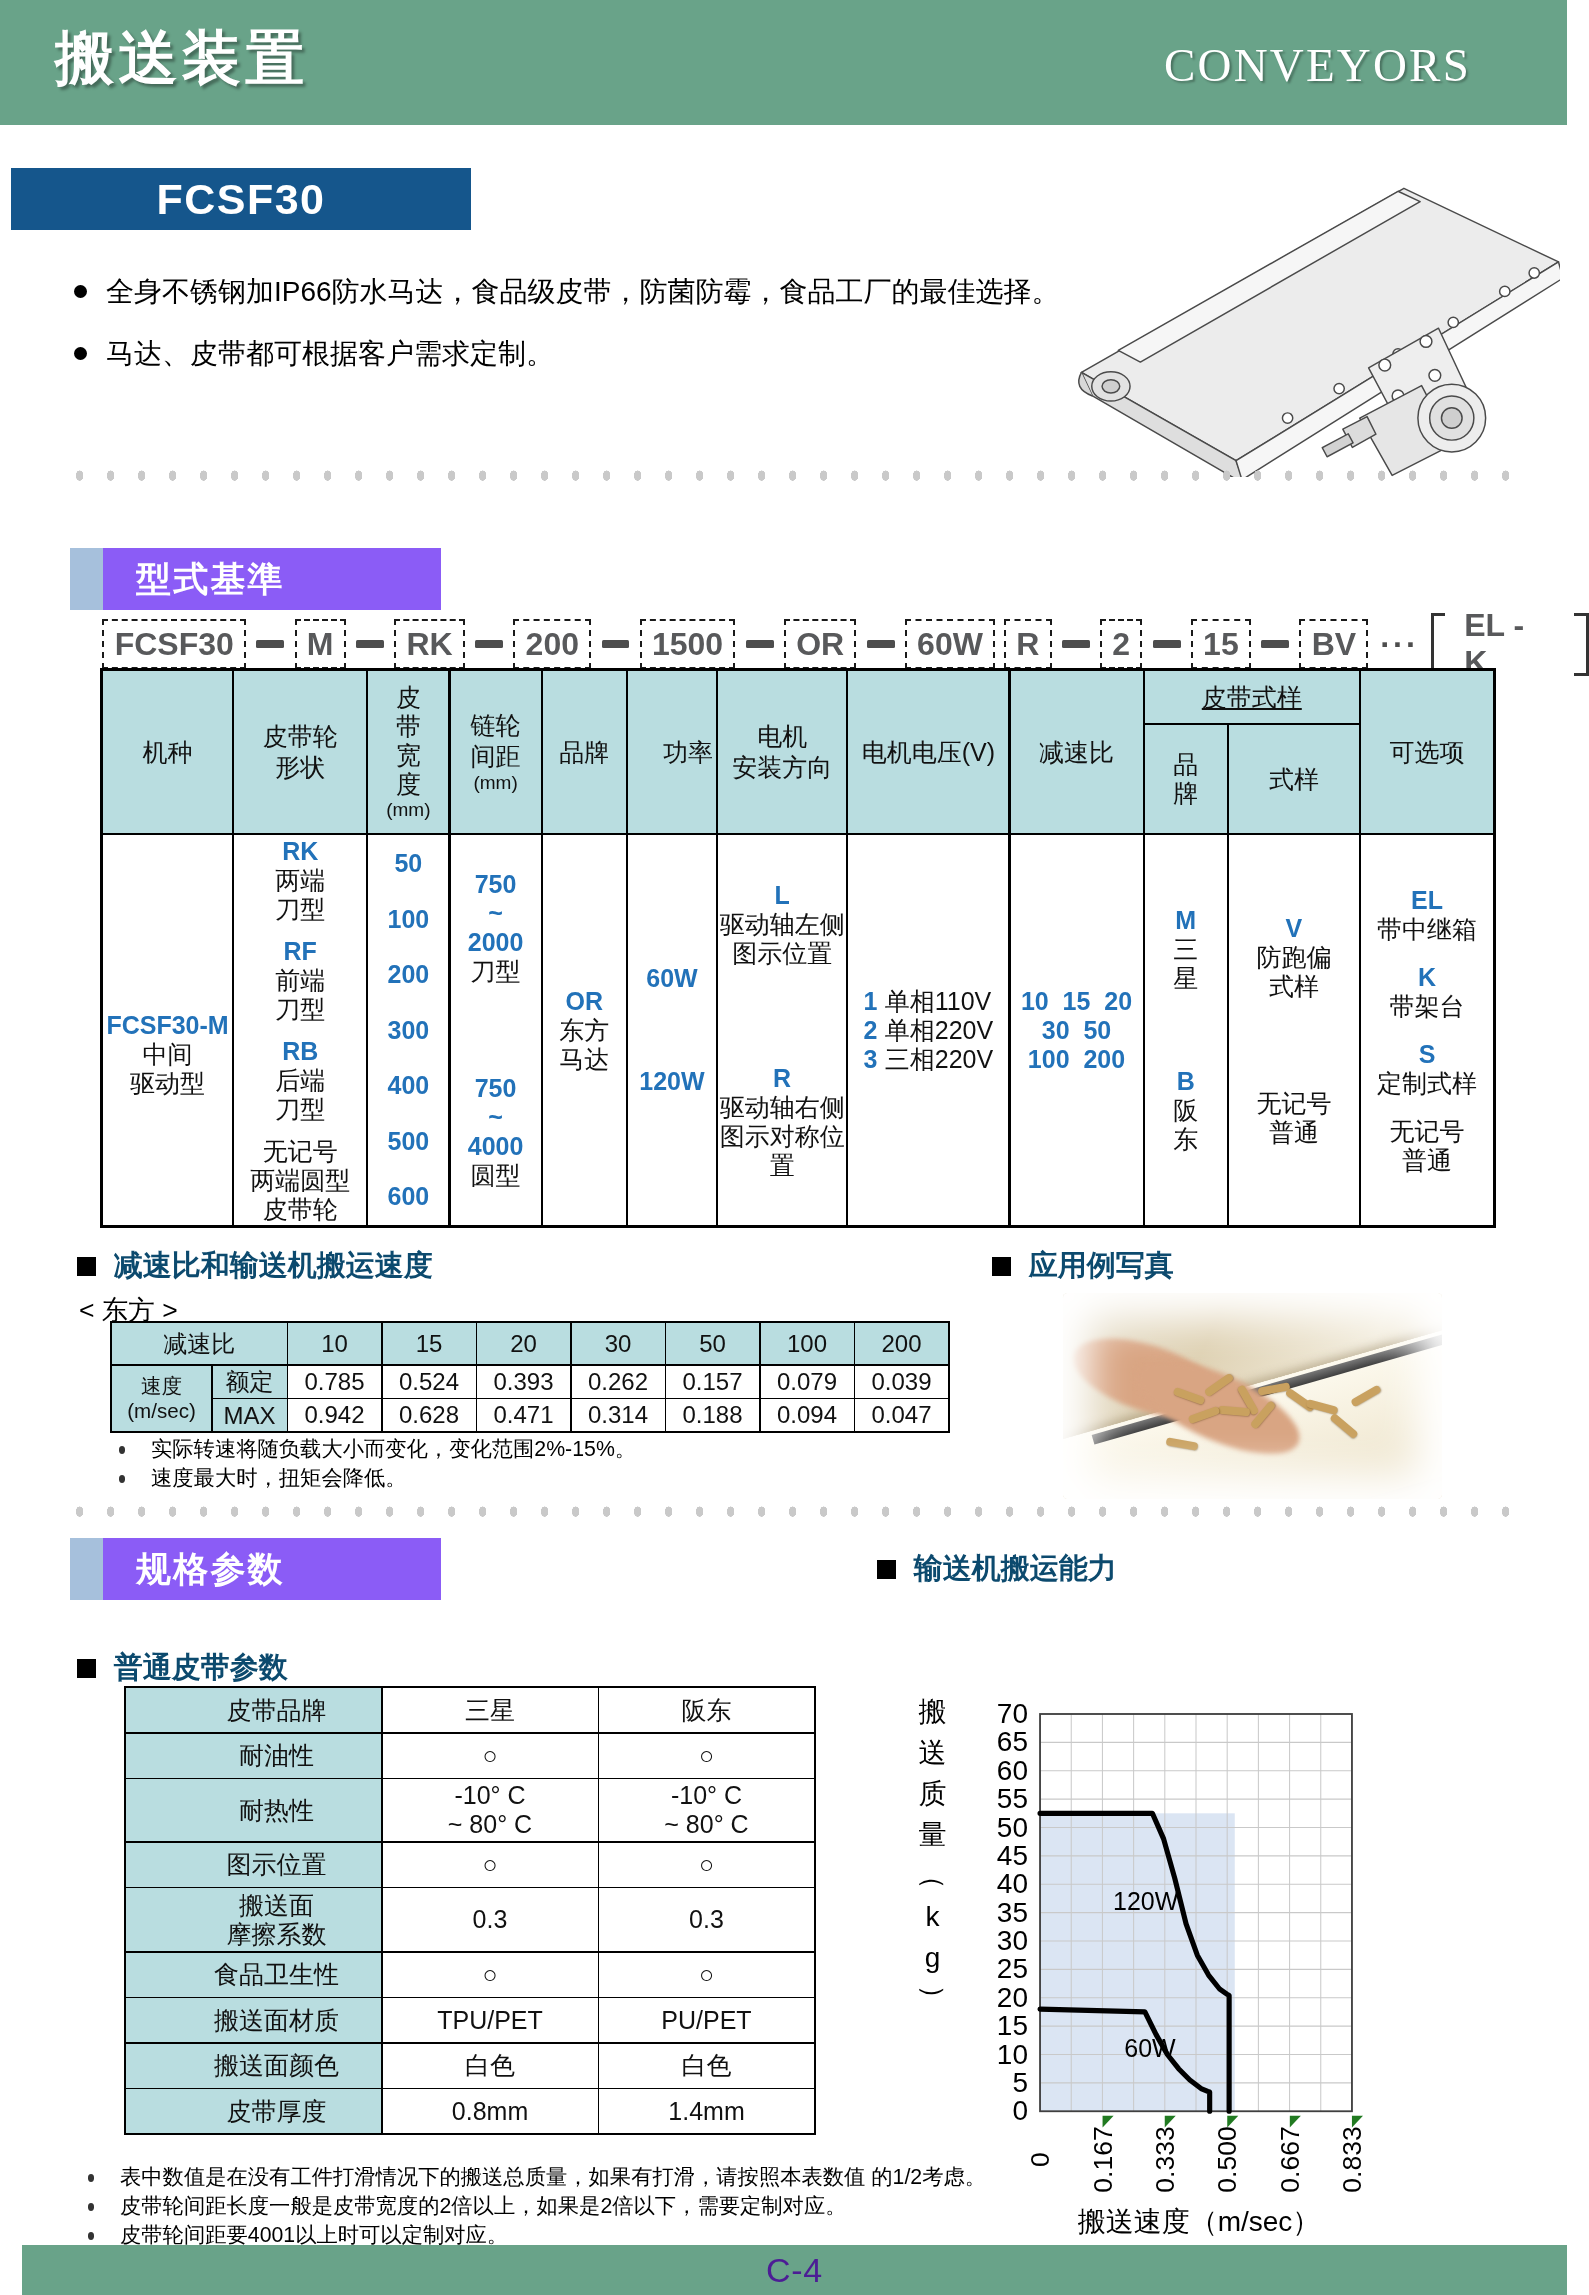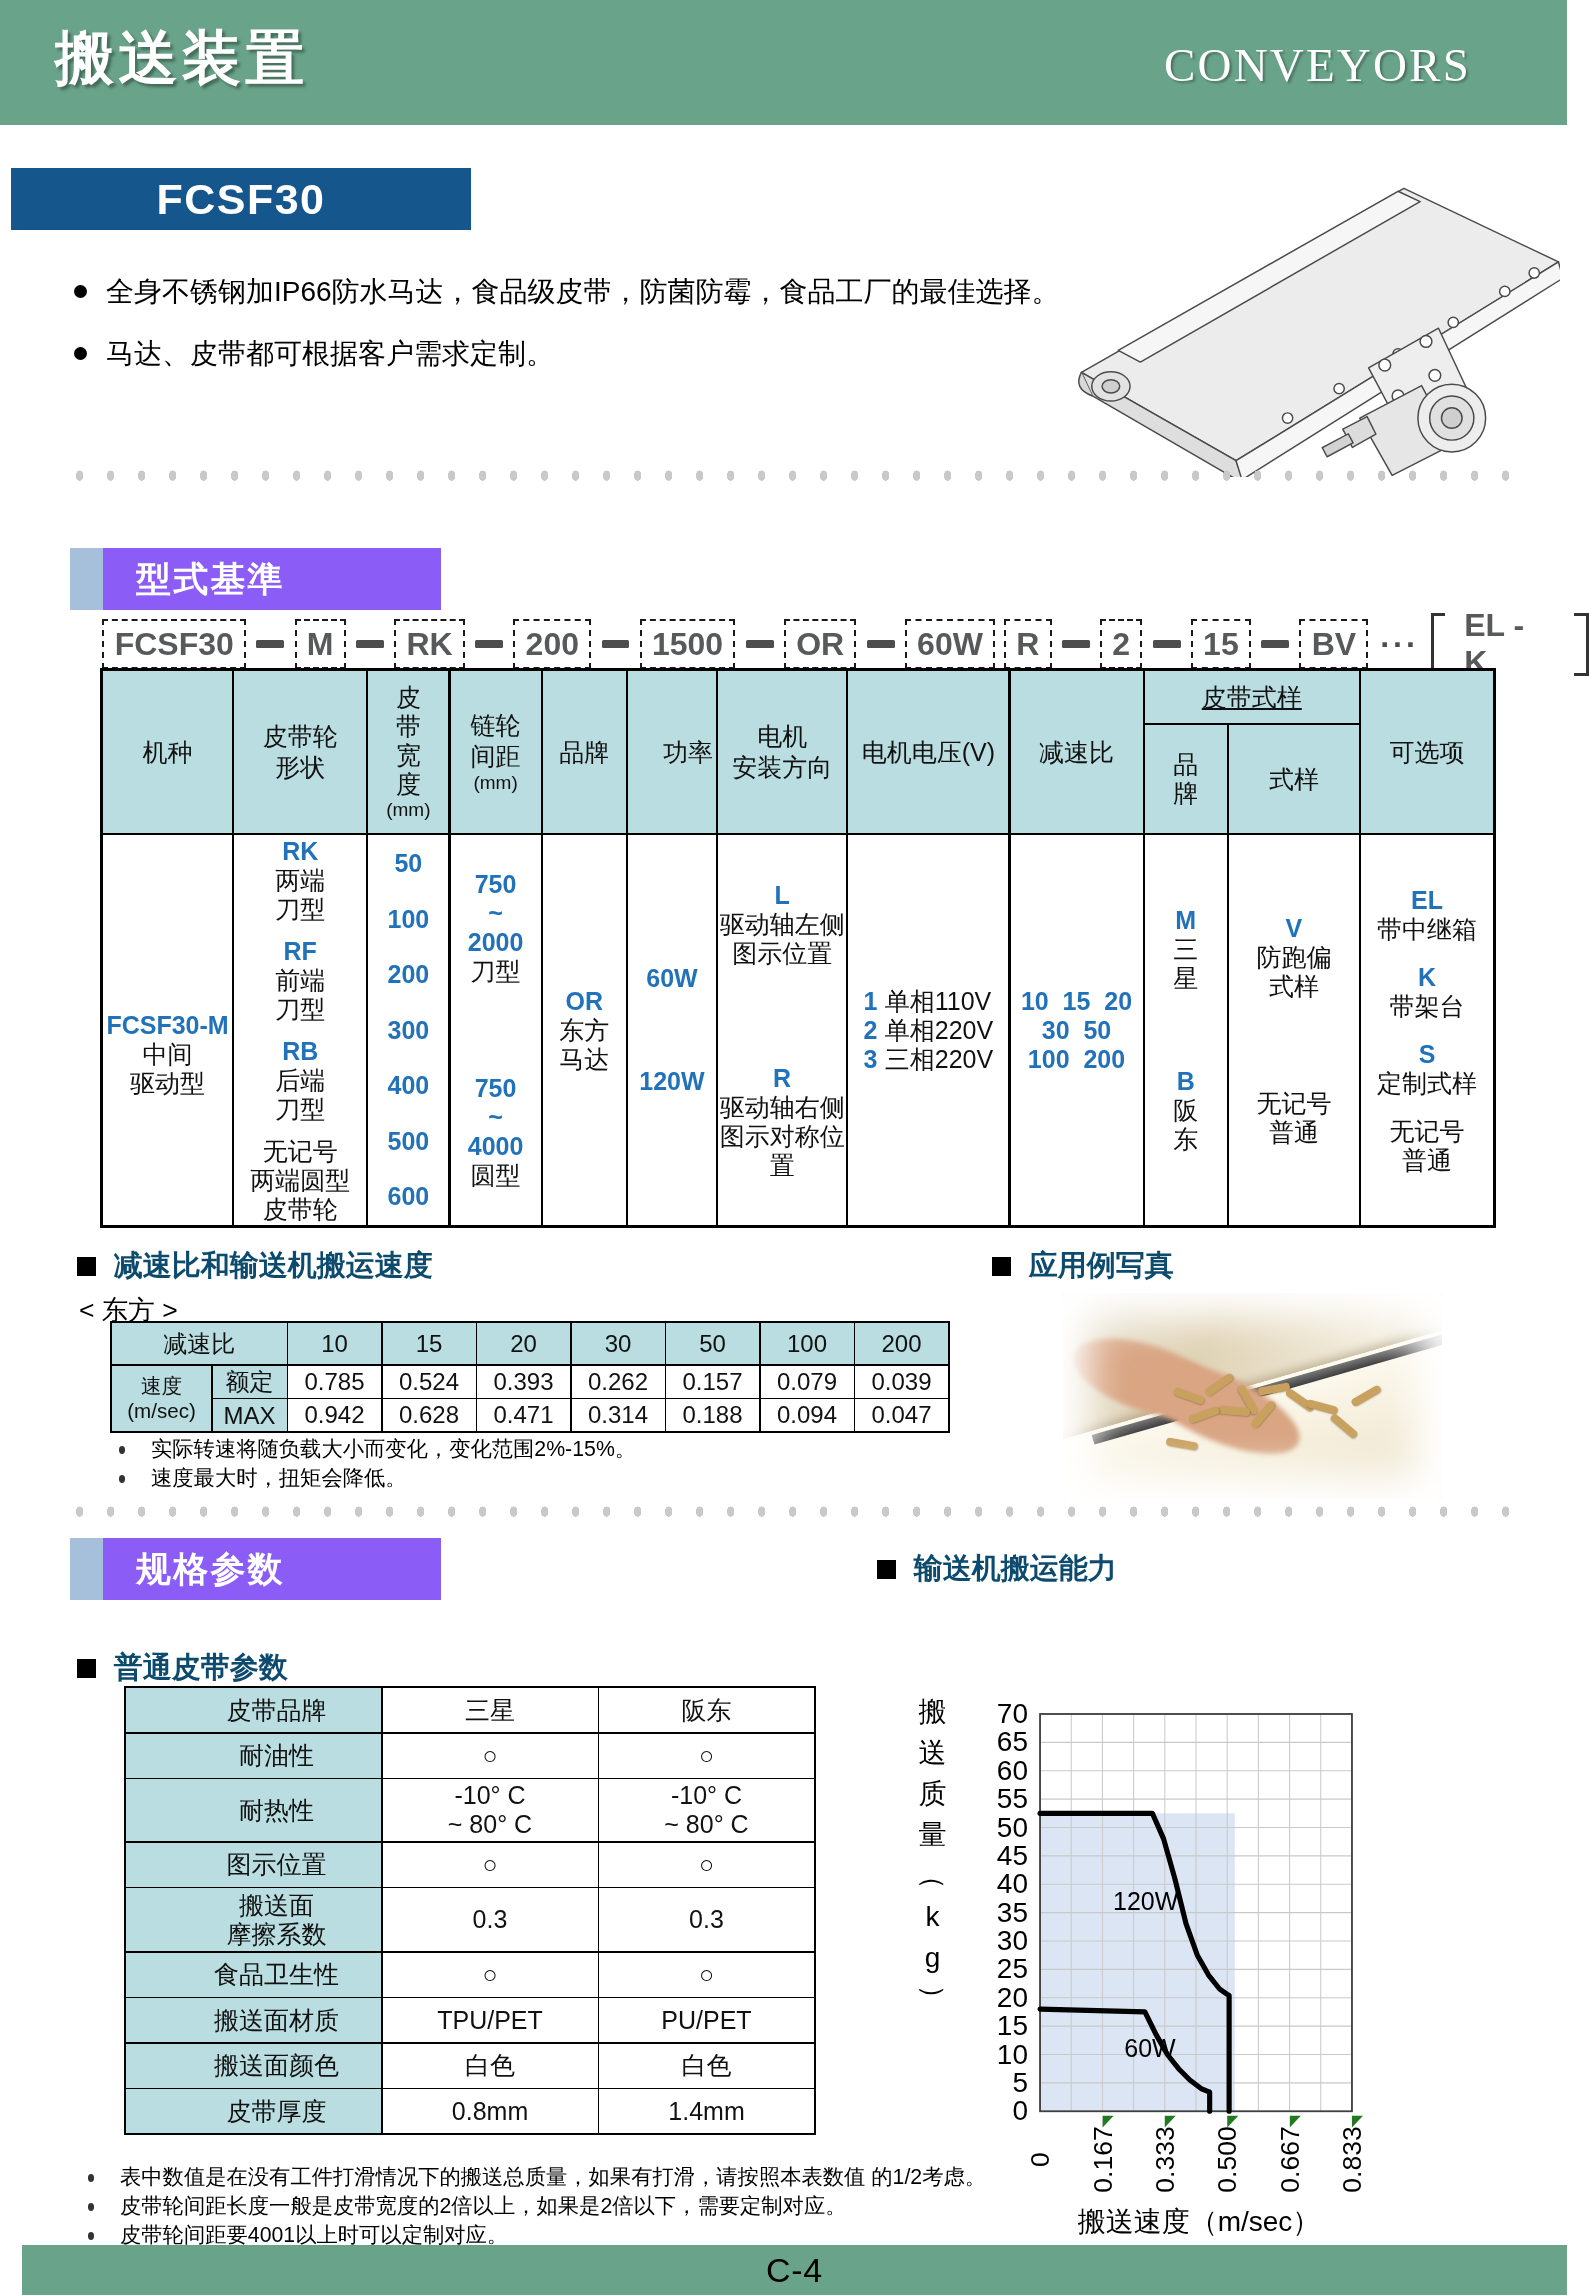--- a/index.html
+++ b/index.html
@@ -95,21 +95,21 @@
   .ylab{position:absolute;left:915px;top:1691px;width:35px;text-align:center;font-size:28px;line-height:41px;color:#000;}
   .ylab .rot{display:inline-block;transform:rotate(90deg);}
   .ytick{position:absolute;width:74px;text-align:right;font-size:28px;line-height:32px;color:#000;}
   .xtick{position:absolute;width:66px;height:81px;display:flex;align-items:center;justify-content:center;}
   .xtick span{transform:rotate(-90deg);font-size:26.5px;color:#000;white-space:nowrap;}
   .xaxis-title{position:absolute;left:1015px;top:2203px;width:368px;text-align:center;font-size:28px;color:#000;}
   
   .f-notes{left:79px;top:2163px;width:1030px;}
   .footer-bar{position:absolute;left:22px;top:2245px;width:1545px;height:50px;background:#69a389;
               display:flex;align-items:center;justify-content:center;}
-  .footer-bar span{font-size:34px;color:#000000;letter-spacing:0.7px;}
+  .footer-bar span{font-size:34px;color:#4c1d95;letter-spacing:0.7px;}
   
   .conveyor{position:absolute;left:1052px;top:175px;width:508px;height:302px;}
 </style>
 </head>
 <body>
 
 <div id="page">
 
   <div class="banner">
     <div class="banner-title">搬送装置</div>

